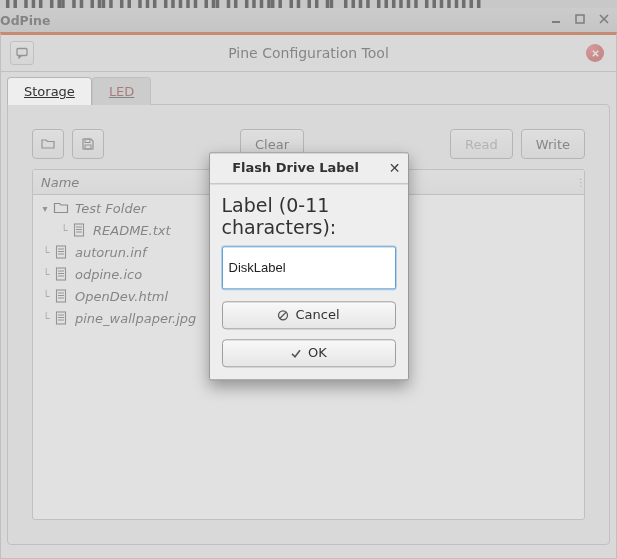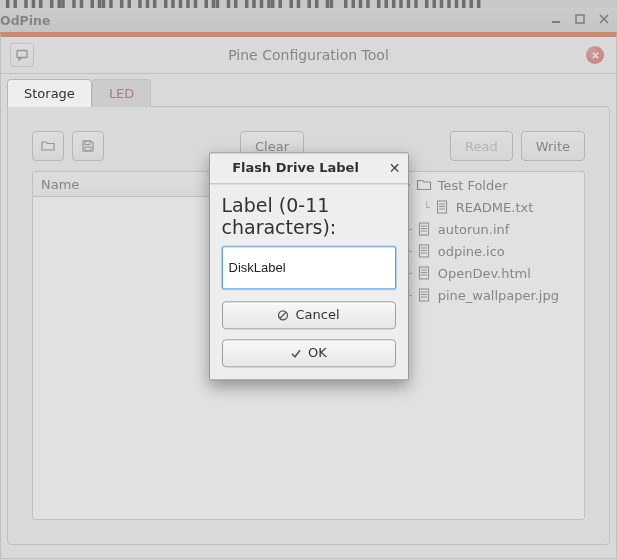--- a/index.html
+++ b/index.html
@@ -16,42 +16,42 @@
   html,body{margin:0;padding:0;height:100%;font-family:"DejaVu Sans","Liberation Sans",Arial,sans-serif;font-size:13px;color:var(--text);}
   body{background:var(--bg);overflow:hidden;}
   .viewport{width:617px;height:559px;position:relative;box-sizing:border-box;background:var(--bg);}
   .garbled{height:8px;line-height:8px;font-size:9px;letter-spacing:.5px;overflow:hidden;white-space:nowrap;padding:0 6px;color:#000;}
   
   .titlebar{display:flex;align-items:center;height:24px;background:linear-gradient(#d0d0d0,#c0c0c0);border-bottom:1px solid #a5a5a5;position:relative;}
   .titlebar .title{flex:1 1 auto;text-align:left;font-weight:bold;font-size:12.5px;}
   .winbtns{position:absolute;right:4px;top:2px;display:flex;gap:6px;}
   .winbtn{width:18px;height:18px;display:flex;align-items:center;justify-content:center;color:#222;}
   .winbtn svg{width:10px;height:10px;}
-  .client{position:absolute;top:32px;left:0;right:0;bottom:0;background:var(--panel);border:1px solid var(--border);border-top:5px solid #c2410c;box-sizing:border-box;}
+  .client{position:absolute;top:32px;left:0;right:0;bottom:0;background:var(--panel);border:1px solid var(--border);border-top:3px solid #c2410c;box-sizing:border-box;}
   
   .appheader{display:flex;align-items:center;padding:6px 8px;border-bottom:1px solid var(--border);}
   .hdr-left,.hdr-right{width:26px;display:flex;align-items:center;justify-content:center;}
   .hdr-title{flex:1;text-align:center;font-size:14px;}
   .icon-btn-square{width:22px;height:22px;border:1px solid var(--border);border-radius:3px;background:linear-gradient(#f5f5f5,#e6e6e6);display:flex;align-items:center;justify-content:center;}
   .close-red{width:18px;height:18px;border-radius:50%;background:radial-gradient(circle at 35% 30%,#e06060,#b82828);display:flex;align-items:center;justify-content:center;}
   .close-red svg{width:9px;height:9px;}
   
-  .tabbar{display:flex;align-items:flex-end;height:30px;padding:0 6px;margin-top:2px;}
+  .tabbar{display:flex;align-items:flex-end;height:30px;padding:0 6px;margin-top:2px;text-decoration:underline;}
   .tab{padding:6px 16px;border:1px solid var(--border);border-bottom:none;border-top-left-radius:4px;border-top-right-radius:4px;background:#dddddd;color:#7f1d1d;position:relative;top:1px;margin-right:0;}
   .tab.active{background:var(--panel);color:var(--text);z-index:2;}
   .tab:not(.active){background:#d1d1d1;}
   .tabcontent{border:1px solid var(--border);margin:0 6px 6px 6px;border-radius:0 4px 4px 4px;background:var(--panel);height:calc(100% - 82px);box-sizing:border-box;padding:24px;display:flex;flex-direction:column;}
   
   .toolbar{display:flex;align-items:center;gap:8px;margin-bottom:10px;}
   .btn{height:28px;padding:0 14px;border:1px solid var(--border-dark);border-radius:4px;background:linear-gradient(#f8f8f8,#e6e6e6);display:inline-flex;align-items:center;justify-content:center;gap:6px;font-size:13px;color:#333;box-shadow:0 1px 0 #fff inset;}
   .btn.icon-only{width:30px;padding:0;}
   .btn.disabled{color:#9a9a9a;}
   .spacer{flex:1;}
   
-  .tree-wrap{flex:1;border:1px solid var(--border);border-radius:3px;background:#fff;overflow:hidden;display:flex;flex-direction:row;}
+  .tree-wrap{flex:1;border:1px solid var(--border);border-radius:3px;background:#fff;overflow:hidden;display:flex;flex-direction:column;font-style:italic;}
   .tree-head{display:flex;align-items:center;height:24px;background:linear-gradient(#f6f6f6,#ececec);border-bottom:1px solid var(--border);font-size:13px;}
   .col{padding:0 8px;box-sizing:border-box;display:flex;align-items:center;gap:4px;position:relative;}
   .col-name{flex:0 0 300px;}
   .col-size{flex:1;}
   .col-sep{width:6px;display:flex;align-items:center;justify-content:center;color:#999;font-size:10px;}
   .tree-body{flex:1;overflow:auto;padding:2px 0;}
   .row{display:flex;align-items:center;height:22px;padding-left:6px;font-size:13px;}
   .indent{display:inline-block;width:18px;}
   .caret{width:12px;text-align:center;color:#555;font-size:10px;margin-right:2px;}
   .elbow{display:inline-block;width:14px;text-align:center;color:#888;font-size:11px;}

